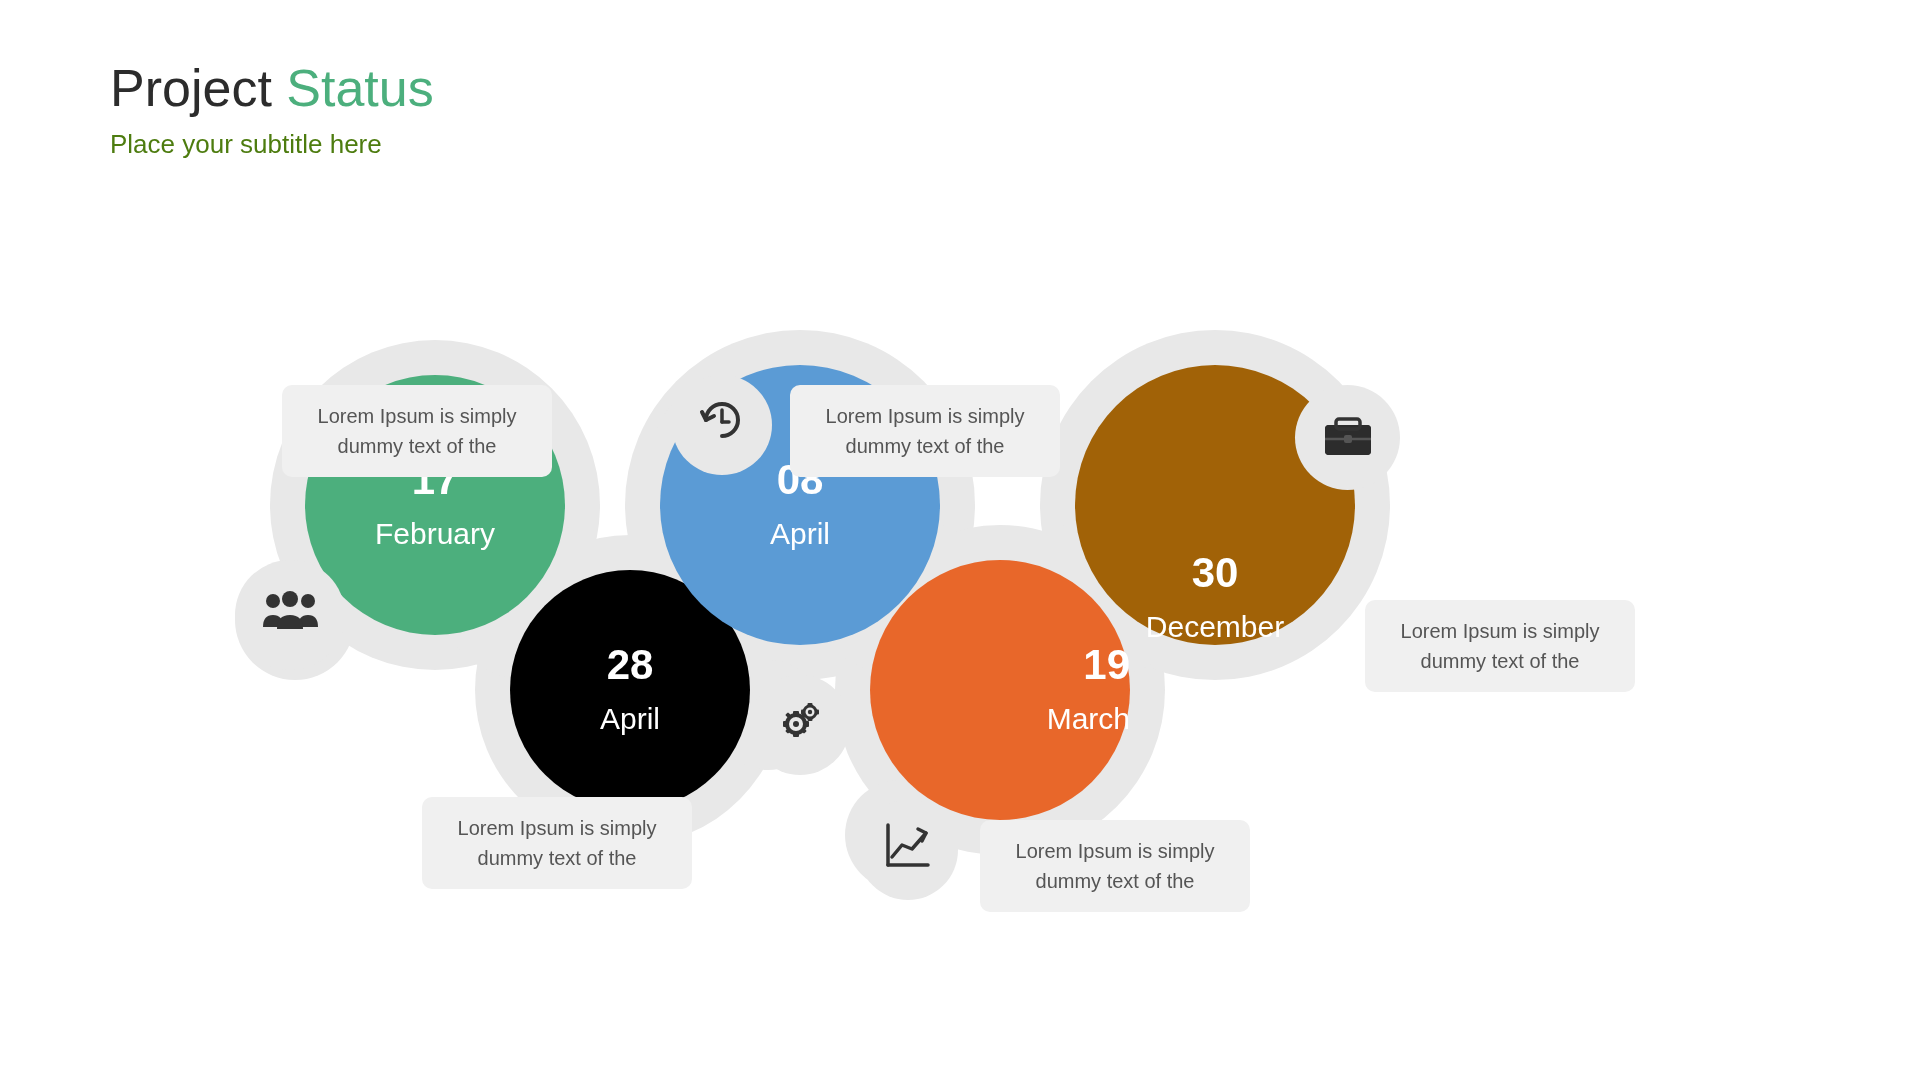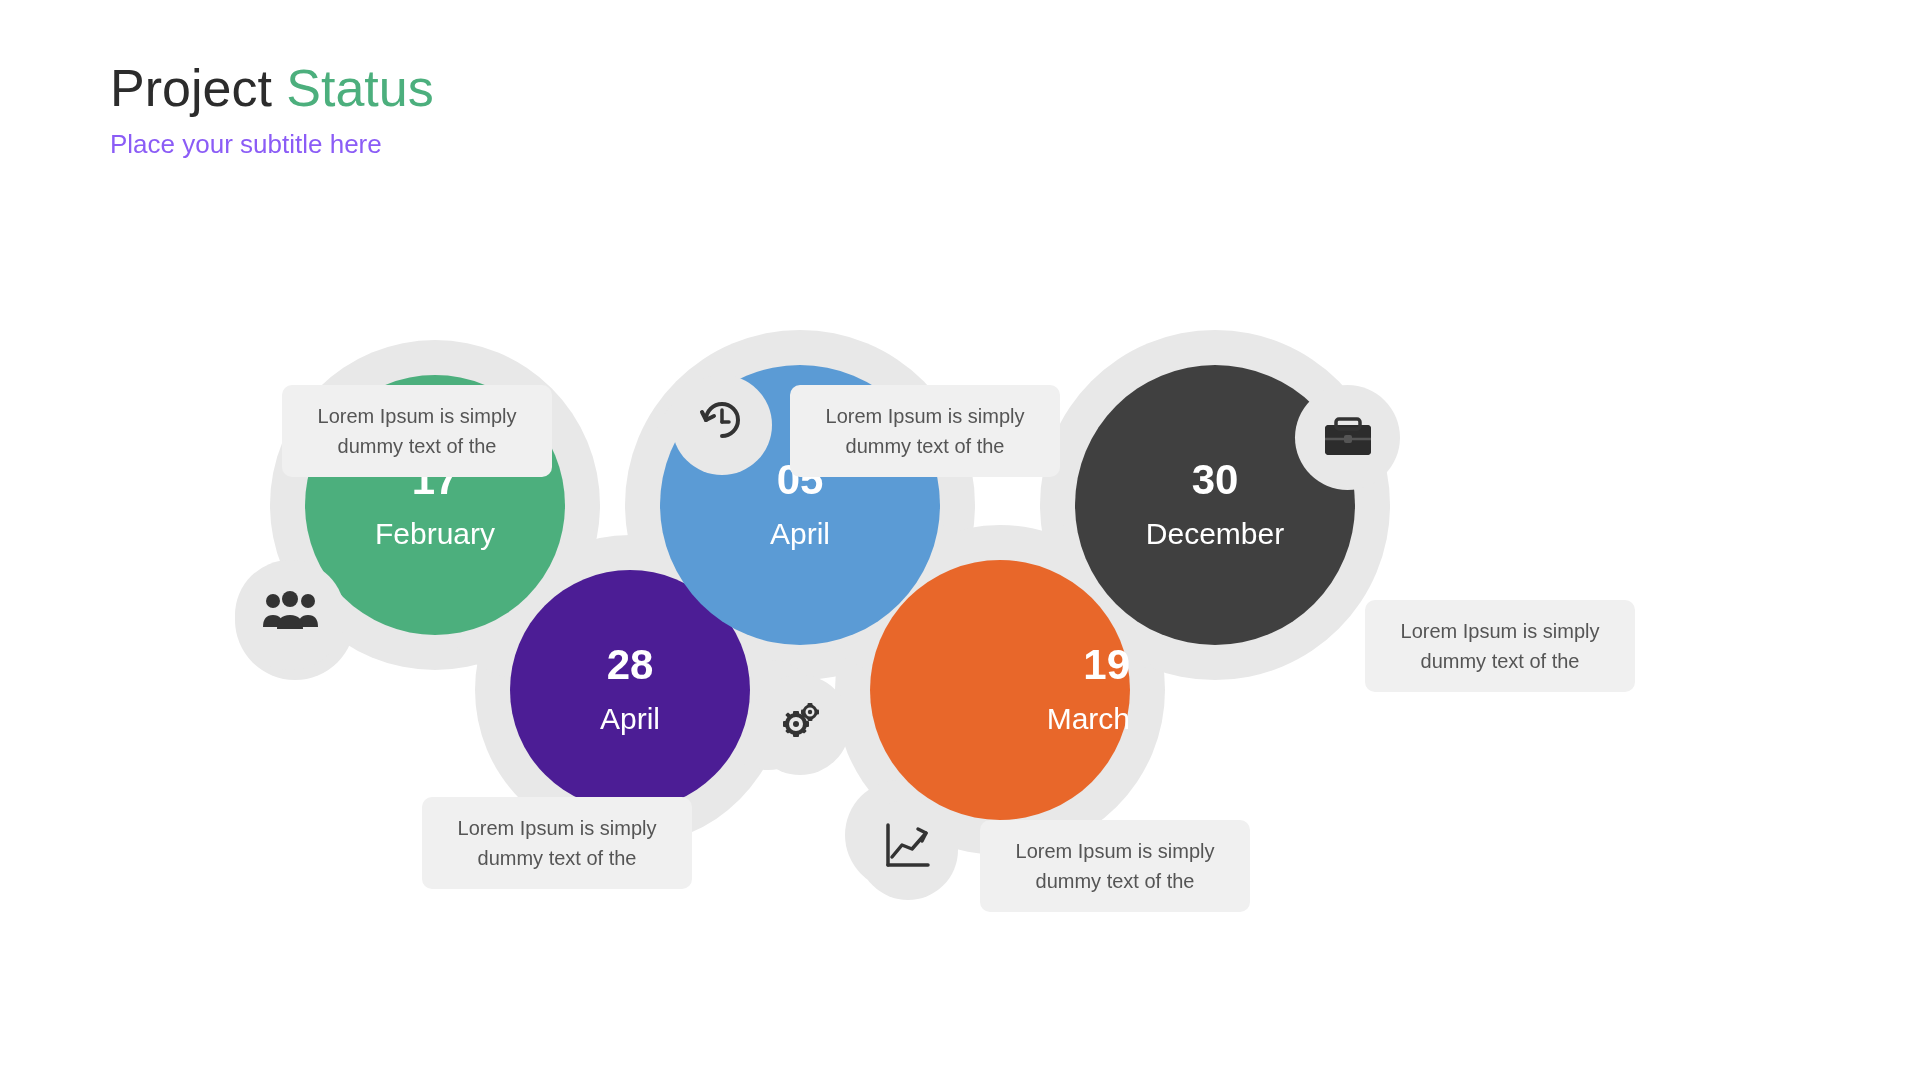--- a/index.html
+++ b/index.html
@@ -25,21 +25,21 @@
       line-height: 1.1;
     }
 
     .title-green {
       color: #4caf7d;
       font-weight: 300;
     }
 
     .subtitle {
       font-size: 26px;
-      color: #8b5cf6;
+      color: #4d7c0f;
       margin-top: 12px;
       font-weight: 300;
     }
 
     
     .diagram {
       position: absolute;
       top: 200px;
       left: 100px;
       width: 1720px;
@@ -97,22 +97,22 @@
       display: flex;
       align-items: center;
       justify-content: center;
       z-index: 15;
       font-size: 36px;
     }
 
     
     .circle-feb { background: #4caf7d; }
     .circle-may { background: #5b9bd5; }
-    .circle-sep { background: #404040; }
-    .circle-apr { background: #4c1d95; }
+    .circle-sep { background: #a16207; justify-content: flex-end; }
+    .circle-apr { background: #000000; }
     .circle-jul { background: #e8672a; align-items: flex-end; }
 
   </style>
 </head>
 <body>
 
 <div class="header">
   <h1 class="title">
     <span>Project</span>
     <span class="title-green">Status</span>
@@ -153,21 +153,21 @@
     <span class="circle-num">17</span>
     <span class="circle-month">February</span>
   </div>
 
   <div class="milestone-circle circle-apr" style="width:240px;height:240px;left:410px;top:370px;">
     <span class="circle-num">28</span>
     <span class="circle-month">April</span>
   </div>
 
   <div class="milestone-circle circle-may" style="width:280px;height:280px;left:560px;top:165px;">
-    <span class="circle-num">05</span>
+    <span class="circle-num">08</span>
     <span class="circle-month">April</span>
   </div>
 
   <div class="milestone-circle circle-jul" style="width:260px;height:260px;left:770px;top:360px;">
     <span class="circle-num">19</span>
     <span class="circle-month">March</span>
   </div>
 
   <div class="milestone-circle circle-sep" style="width:280px;height:280px;left:975px;top:165px;">
     <span class="circle-num">30</span>

